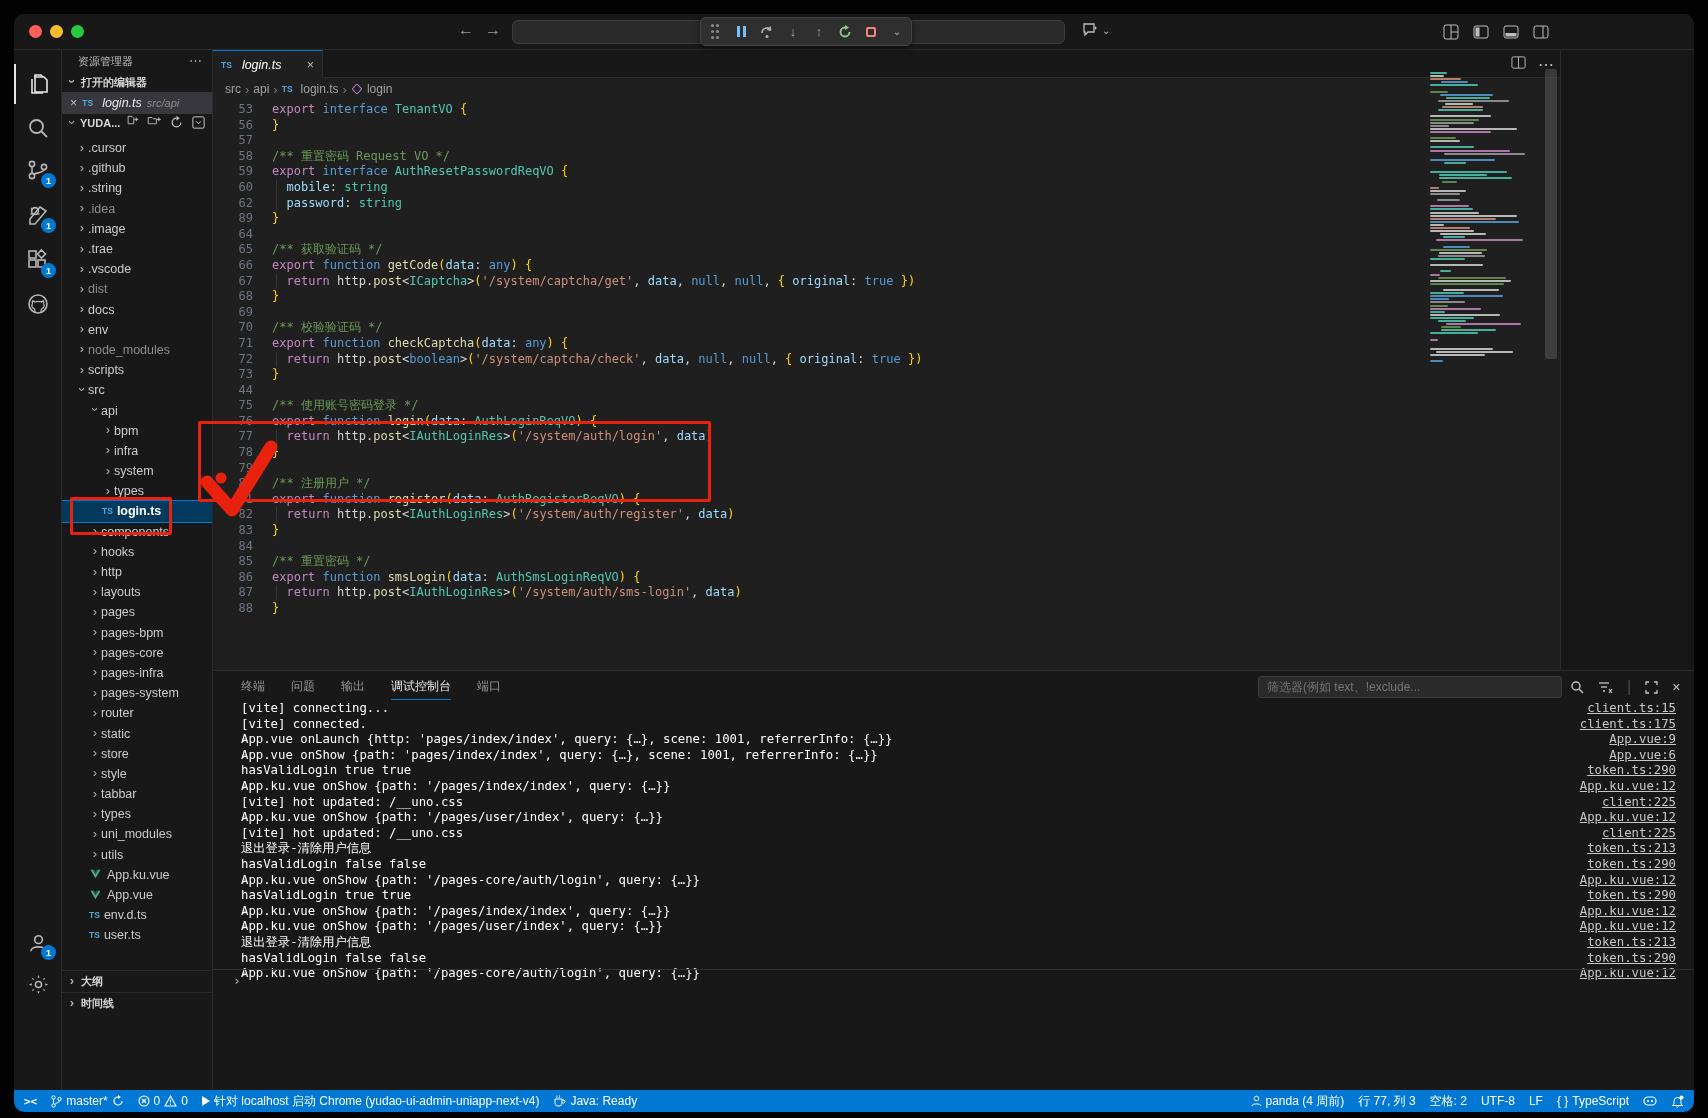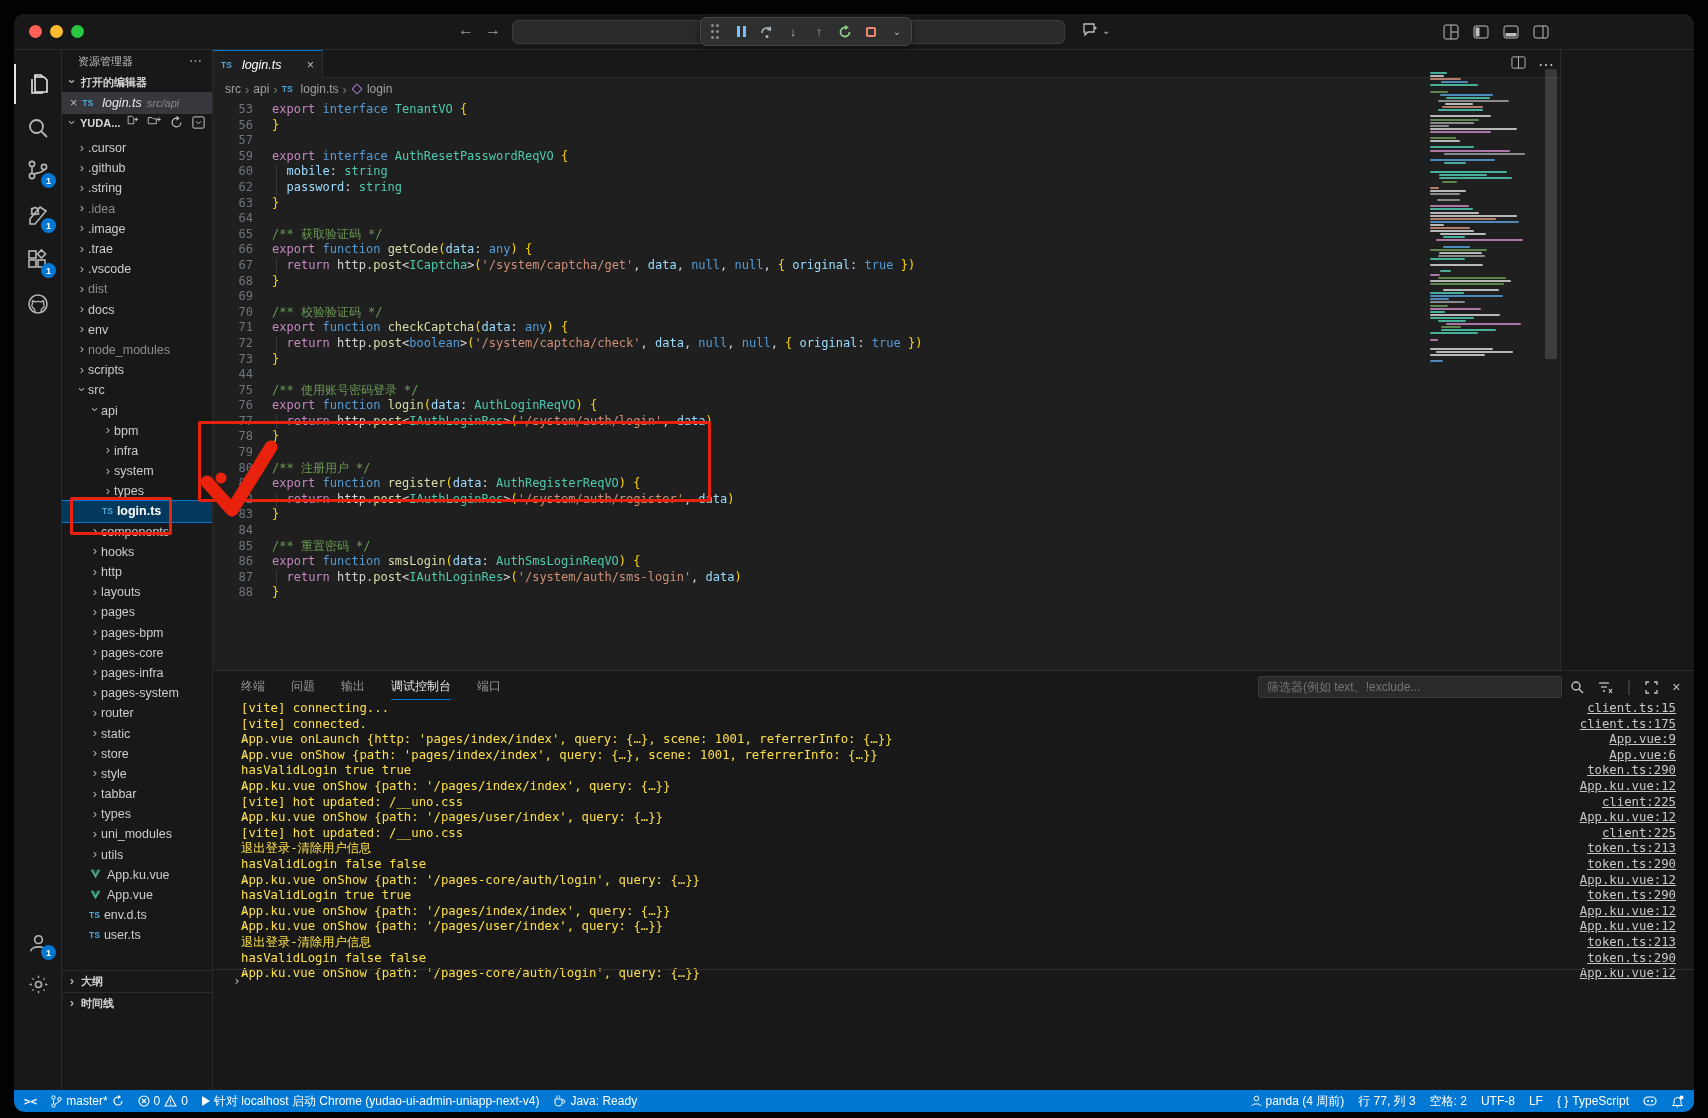--- a/index.html
+++ b/index.html
@@ -76,21 +76,21 @@
   
   .panel{position:absolute;left:199px;top:656px;width:1481px;height:420px;background:#181818;border-top:1px solid #2b2b2b;}
   .ptabs{position:absolute;left:28px;top:0;height:30px;display:flex;gap:26px;align-items:center;font-size:12px;color:#969696;}
   .ptab.active{color:#e7e7e7;border-bottom:1px solid #0078d4;padding-bottom:4px;margin-bottom:-5px;}
   .pfilter{position:absolute;left:1045px;top:5px;width:304px;height:22px;background:#2a2a2a;border:1px solid #3c3c3c;
     border-radius:3px;color:#8a8a8a;font-size:12px;padding:2px 8px;font-family:"Liberation Sans",sans-serif;}
   .pf-icons{position:absolute;left:1357px;top:7px;display:flex;gap:14px;align-items:center;color:#c5c5c5;}
   .console{position:absolute;left:0;top:30px;width:100%;font-family:"DejaVu Sans Mono",monospace;font-size:12.3px;}
   .crow{display:flex;height:15.6px;line-height:15.6px;white-space:pre;align-items:center;}
   .cch{width:18px;padding-left:28px;color:#c5c5c5;flex:none;font-size:11px;}
-  .ctext{color:#fde047;}
+  .ctext{color:#ffffff;}
   .clink{margin-left:auto;margin-right:18px;color:#c8c8c8;text-decoration:underline;}
   .cdivider{position:absolute;left:0;top:298px;width:100%;border-top:1px solid #303030;}
   .cprompt{position:absolute;left:20px;top:302px;color:#b8b8b8;font-family:"DejaVu Sans Mono",monospace;font-size:13px;}
   
   .statusbar{position:absolute;left:0;top:1076px;width:100%;height:22px;background:#0078d4;color:#fff;
     font-size:12px;display:flex;align-items:center;padding:0 10px;gap:14px;border-radius:0 0 10px 10px;}
   .sb-item{display:flex;align-items:center;gap:4px;white-space:nowrap;}
   .sb-spacer{flex:1;}
   .play-tri{width:0;height:0;border-left:8px solid #fff;border-top:5px solid transparent;border-bottom:5px solid transparent;}
   
@@ -507,24 +507,25 @@
             <svg width="12" height="12" viewBox="0 0 24 24" fill="none">
               <rect x="5" y="5" width="14" height="14" rx="2" stroke="#B180D7" stroke-width="2" transform="rotate(45 12 12)"></rect>
             </svg>
             <span>login</span>
           </span>
         </div>
       <div class="code" id="code">
           <div class="cl"><div class="ln">53</div><div class="ct"><span style="color: rgb(197, 134, 192);">export</span><span style="color: rgb(212, 212, 212);"> </span><span style="color: rgb(86, 156, 214);">interface</span><span style="color: rgb(212, 212, 212);"> </span><span style="color: rgb(78, 201, 176);">TenantVO</span><span style="color: rgb(212, 212, 212);"> </span><span style="color: rgb(255, 215, 0);">{</span></div></div>
           <div class="cl"><div class="ln">56</div><div class="ct"><span style="color: rgb(255, 215, 0);">}</span></div></div>
           <div class="cl"><div class="ln">57</div><div class="ct"></div></div>
+          <div class="cl"><div class="ln">58</div><div class="ct"><span style="color: rgb(106, 153, 85);">/** 重置密码 Request VO */</span></div></div>
           <div class="cl"><div class="ln">59</div><div class="ct"><span style="color: rgb(197, 134, 192);">export</span><span style="color: rgb(212, 212, 212);"> </span><span style="color: rgb(86, 156, 214);">interface</span><span style="color: rgb(212, 212, 212);"> </span><span style="color: rgb(78, 201, 176);">AuthResetPasswordReqVO</span><span style="color: rgb(212, 212, 212);"> </span><span style="color: rgb(255, 215, 0);">{</span></div></div>
           <div class="cl"><div class="ln">60</div><div class="ct guide"><span style="color: rgb(212, 212, 212);">  </span><span style="color: rgb(156, 220, 254);">mobile</span><span style="color: rgb(212, 212, 212);">: </span><span style="color: rgb(78, 201, 176);">string</span></div></div>
           <div class="cl"><div class="ln">62</div><div class="ct guide"><span style="color: rgb(212, 212, 212);">  </span><span style="color: rgb(156, 220, 254);">password</span><span style="color: rgb(212, 212, 212);">: </span><span style="color: rgb(78, 201, 176);">string</span></div></div>
-          <div class="cl"><div class="ln">63</div><div class="ct"><span style="color: rgb(255, 215, 0);">}</span></div></div>
+          <div class="cl"><div class="ln">89</div><div class="ct"><span style="color: rgb(255, 215, 0);">}</span></div></div>
           <div class="cl"><div class="ln">64</div><div class="ct"></div></div>
           <div class="cl"><div class="ln">65</div><div class="ct"><span style="color: rgb(106, 153, 85);">/** 获取验证码 */</span></div></div>
           <div class="cl"><div class="ln">66</div><div class="ct"><span style="color: rgb(197, 134, 192);">export</span><span style="color: rgb(212, 212, 212);"> </span><span style="color: rgb(86, 156, 214);">function</span><span style="color: rgb(212, 212, 212);"> </span><span style="color: rgb(220, 220, 170);">getCode</span><span style="color: rgb(255, 215, 0);">(</span><span style="color: rgb(156, 220, 254);">data</span><span style="color: rgb(212, 212, 212);">: </span><span style="color: rgb(86, 156, 214);">any</span><span style="color: rgb(255, 215, 0);">)</span><span style="color: rgb(212, 212, 212);"> </span><span style="color: rgb(255, 215, 0);">{</span></div></div>
           <div class="cl"><div class="ln">67</div><div class="ct guide"><span style="color: rgb(212, 212, 212);">  </span><span style="color: rgb(197, 134, 192);">return</span><span style="color: rgb(212, 212, 212);"> </span><span style="color: rgb(212, 212, 212);">http</span><span style="color: rgb(212, 212, 212);">.</span><span style="color: rgb(220, 220, 170);">post</span><span style="color: rgb(212, 212, 212);">&lt;</span><span style="color: rgb(78, 201, 176);">ICaptcha</span><span style="color: rgb(212, 212, 212);">&gt;</span><span style="color: rgb(255, 215, 0);">(</span><span style="color: rgb(206, 145, 120);">'/system/captcha/get'</span><span style="color: rgb(212, 212, 212);">, </span><span style="color: rgb(156, 220, 254);">data</span><span style="color: rgb(212, 212, 212);">, </span><span style="color: rgb(86, 156, 214);">null</span><span style="color: rgb(212, 212, 212);">, </span><span style="color: rgb(86, 156, 214);">null</span><span style="color: rgb(212, 212, 212);">, </span><span style="color: rgb(255, 215, 0);">{ </span><span style="color: rgb(156, 220, 254);">original</span><span style="color: rgb(212, 212, 212);">: </span><span style="color: rgb(86, 156, 214);">true</span><span style="color: rgb(255, 215, 0);"> }</span><span style="color: rgb(255, 215, 0);">)</span></div></div>
           <div class="cl"><div class="ln">68</div><div class="ct"><span style="color: rgb(255, 215, 0);">}</span></div></div>
           <div class="cl"><div class="ln">69</div><div class="ct"></div></div>
           <div class="cl"><div class="ln">70</div><div class="ct"><span style="color: rgb(106, 153, 85);">/** 校验验证码 */</span></div></div>
           <div class="cl"><div class="ln">71</div><div class="ct"><span style="color: rgb(197, 134, 192);">export</span><span style="color: rgb(212, 212, 212);"> </span><span style="color: rgb(86, 156, 214);">function</span><span style="color: rgb(212, 212, 212);"> </span><span style="color: rgb(220, 220, 170);">checkCaptcha</span><span style="color: rgb(255, 215, 0);">(</span><span style="color: rgb(156, 220, 254);">data</span><span style="color: rgb(212, 212, 212);">: </span><span style="color: rgb(86, 156, 214);">any</span><span style="color: rgb(255, 215, 0);">)</span><span style="color: rgb(212, 212, 212);"> </span><span style="color: rgb(255, 215, 0);">{</span></div></div>
           <div class="cl"><div class="ln">72</div><div class="ct guide"><span style="color: rgb(212, 212, 212);">  </span><span style="color: rgb(197, 134, 192);">return</span><span style="color: rgb(212, 212, 212);"> </span><span style="color: rgb(212, 212, 212);">http</span><span style="color: rgb(212, 212, 212);">.</span><span style="color: rgb(220, 220, 170);">post</span><span style="color: rgb(212, 212, 212);">&lt;</span><span style="color: rgb(86, 156, 214);">boolean</span><span style="color: rgb(212, 212, 212);">&gt;</span><span style="color: rgb(255, 215, 0);">(</span><span style="color: rgb(206, 145, 120);">'/system/captcha/check'</span><span style="color: rgb(212, 212, 212);">, </span><span style="color: rgb(156, 220, 254);">data</span><span style="color: rgb(212, 212, 212);">, </span><span style="color: rgb(86, 156, 214);">null</span><span style="color: rgb(212, 212, 212);">, </span><span style="color: rgb(86, 156, 214);">null</span><span style="color: rgb(212, 212, 212);">, </span><span style="color: rgb(255, 215, 0);">{ </span><span style="color: rgb(156, 220, 254);">original</span><span style="color: rgb(212, 212, 212);">: </span><span style="color: rgb(86, 156, 214);">true</span><span style="color: rgb(255, 215, 0);"> }</span><span style="color: rgb(255, 215, 0);">)</span></div></div>
           <div class="cl"><div class="ln">73</div><div class="ct"><span style="color: rgb(255, 215, 0);">}</span></div></div>

